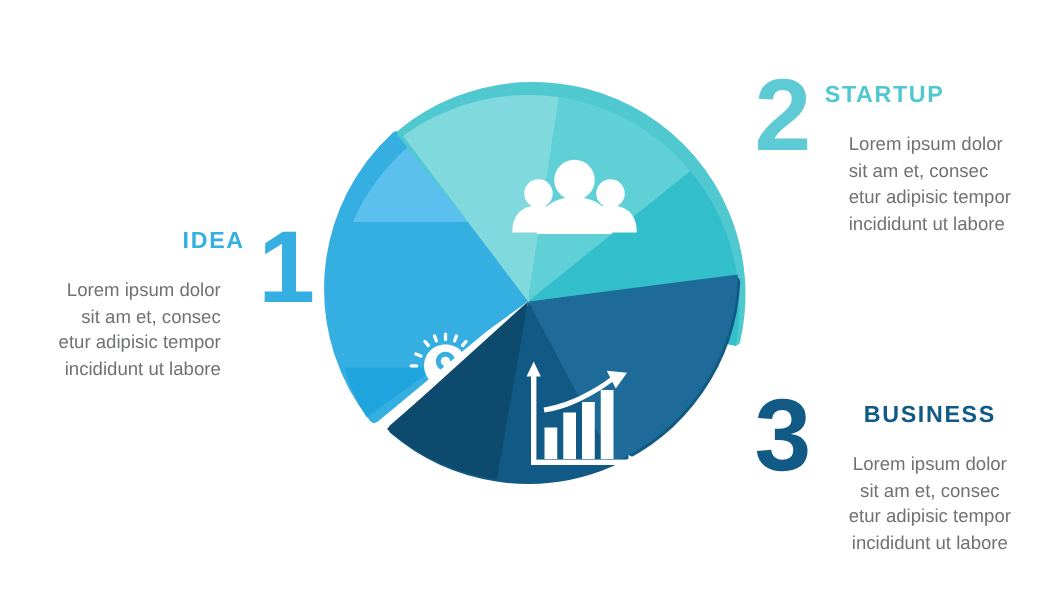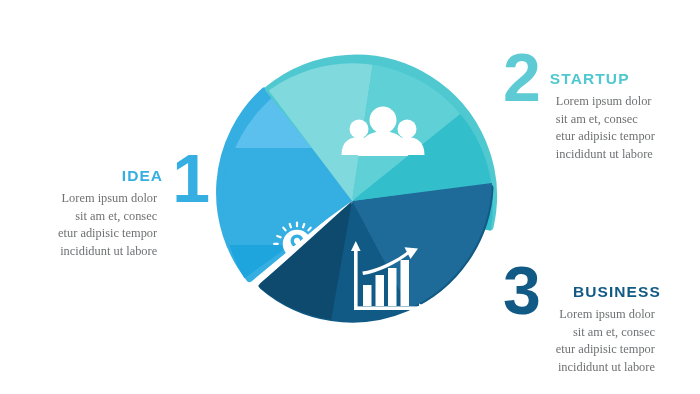--- a/index.html
+++ b/index.html
@@ -47,30 +47,29 @@
     letter-spacing: -1px;
     flex: 0 0 auto;
   }
   .block .txt {
     flex: 0 0 auto;
   }
   .block .ttl {
     font-size: 15.5px;
     font-weight: bold;
     letter-spacing: 1.1px;
-    margin: 15px 0 3px 0;
+    margin: 0 0 3px 0;
     line-height: 1.1;
   }
   .block .body {
     font-size: 12.4px;
     line-height: 1.42;
     color: #6f7173;
-    margin: 6px;
+    margin: 16px;
     white-space: pre-line;
-    font-family: Liberation Serif, serif;
   }
 
   
   #block-idea {
     left: 23px;
     top: 148px;
     width: 186px;
     justify-content: flex-end;
   }
   #block-idea .txt {
@@ -94,21 +93,21 @@
     padding-top: 4px;
   }
 
   
   #block-business {
     left: 503px;
     top: 264px;
     width: 190px;
   }
   #block-business .txt {
-    text-align: right;
+    text-align: center;
     padding-left: 10px;
     padding-top: 4px;
   }
 </style>
 </head>
 <body>
 
 <div id="stage" style="background: rgb(255, 255, 255);">
 
   <div id="diagram">

